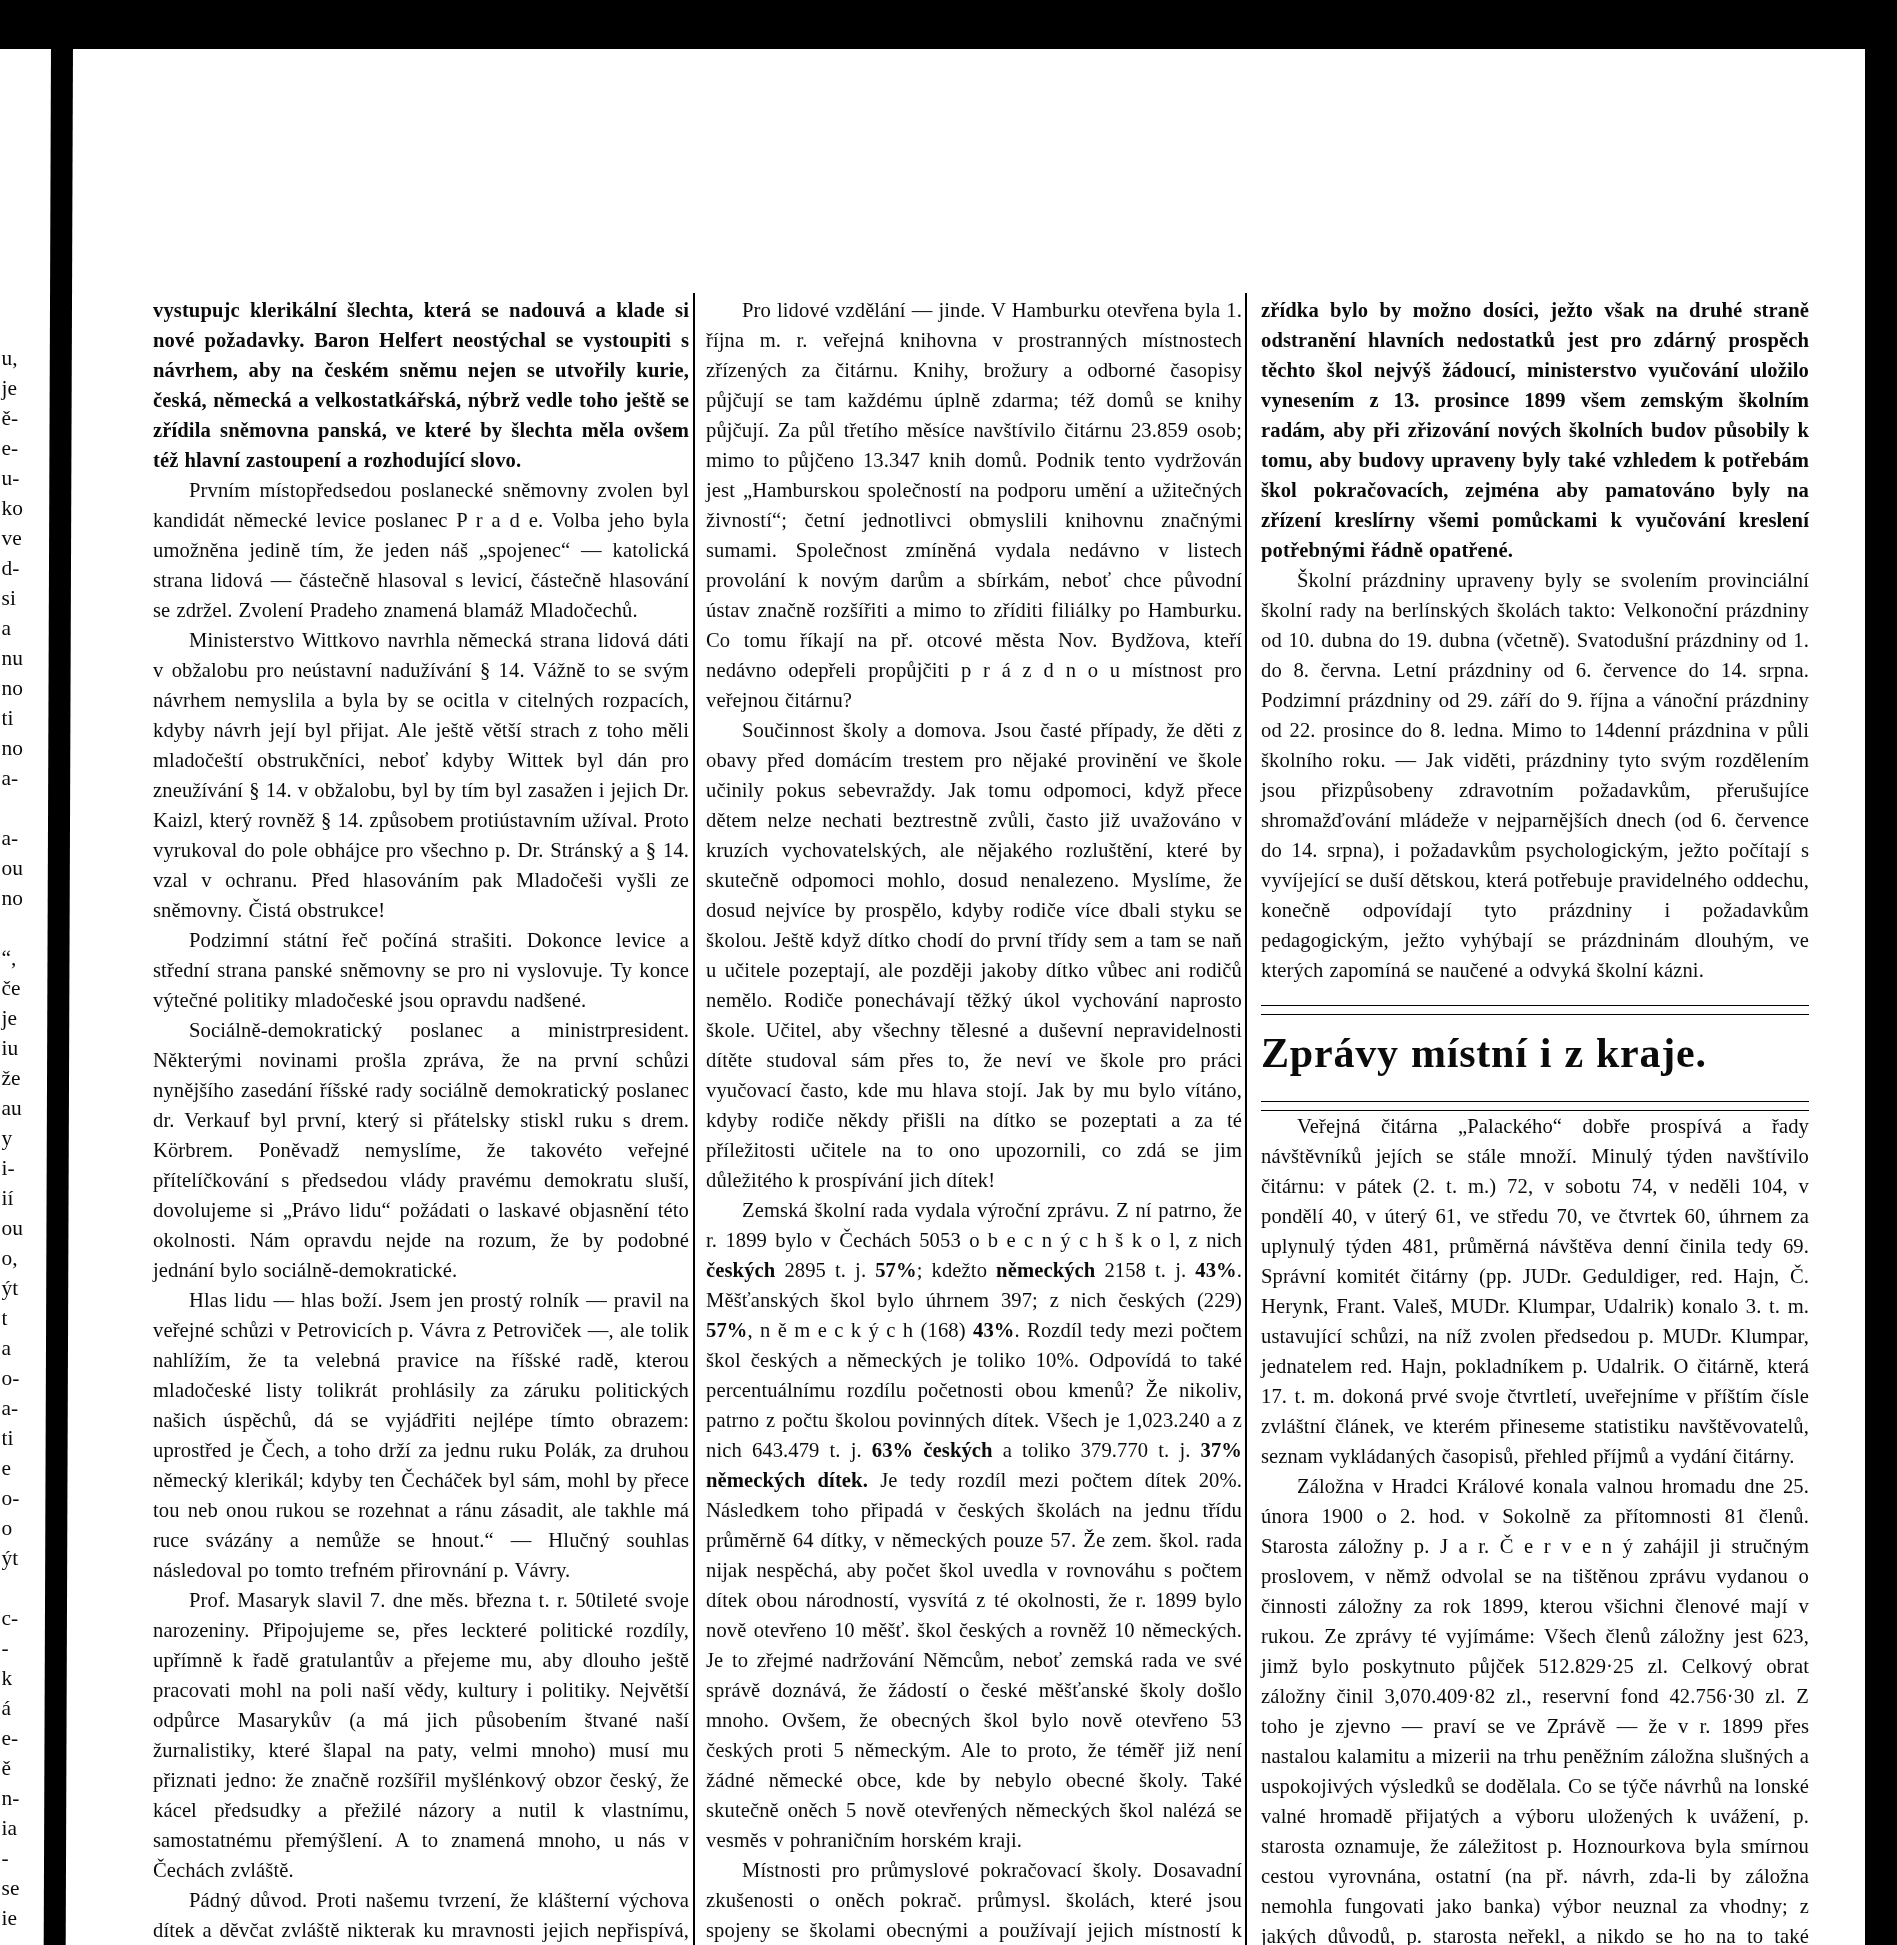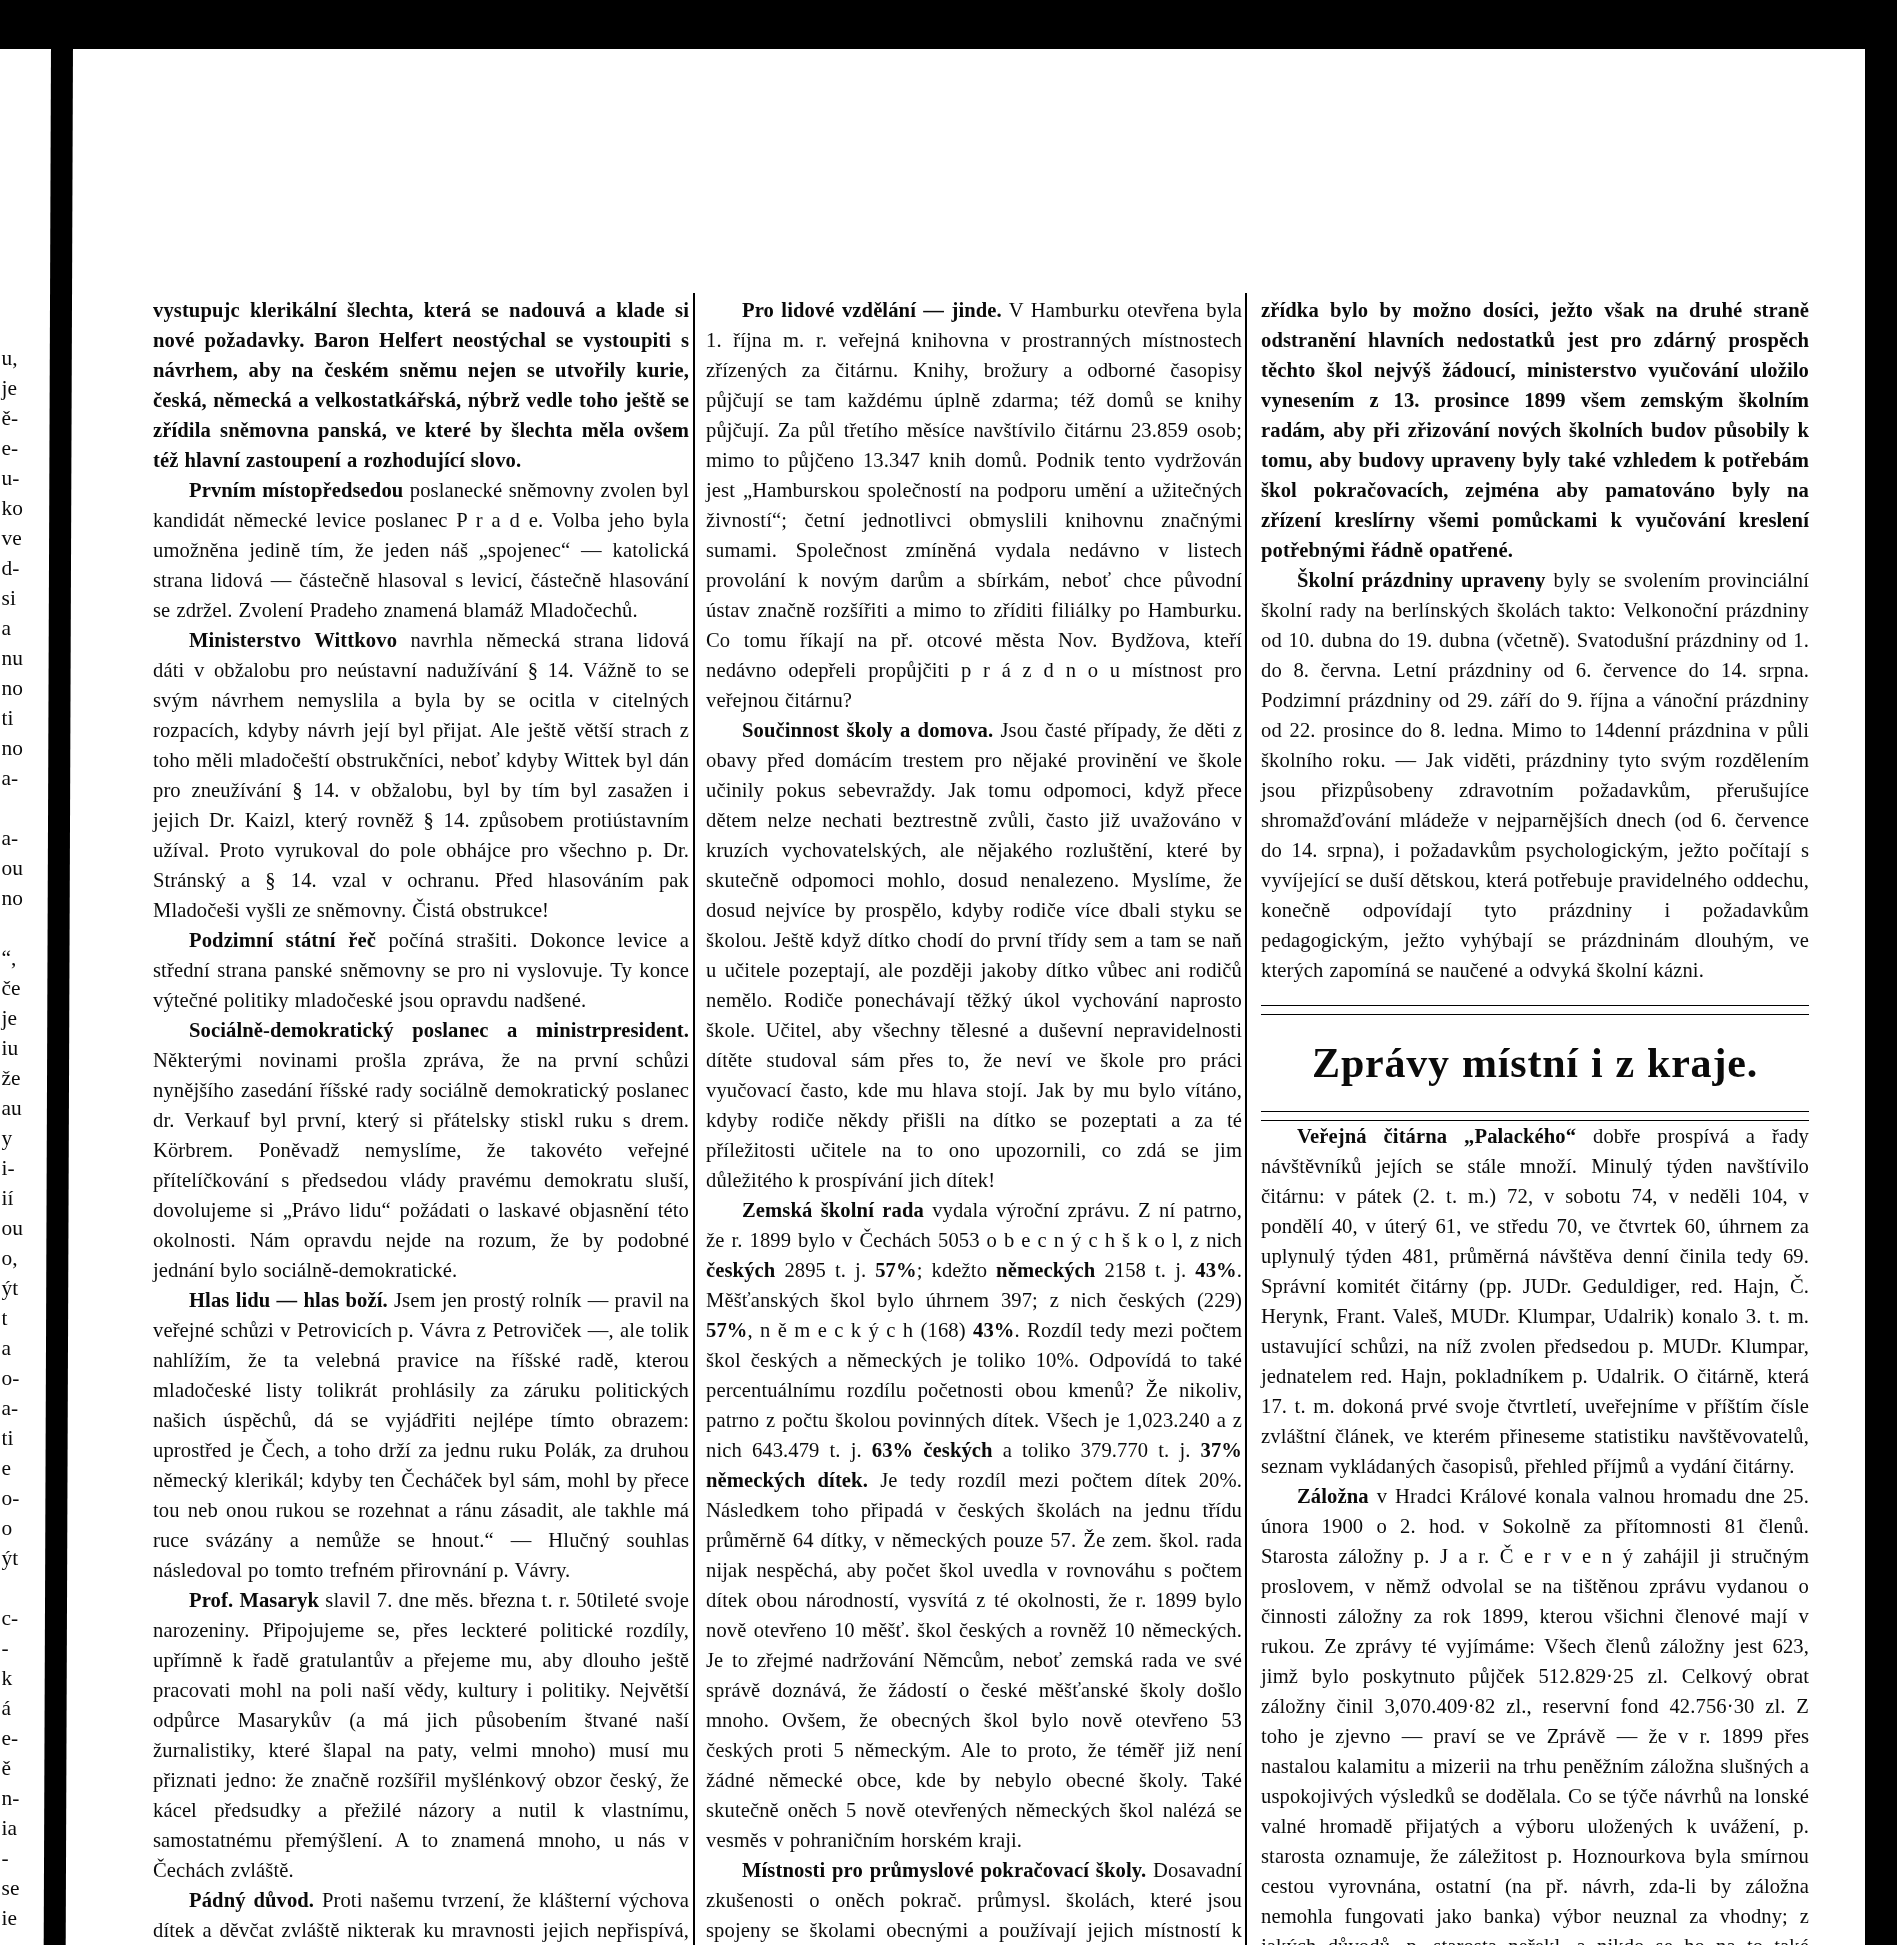--- a/index.html
+++ b/index.html
@@ -20,25 +20,25 @@
   .vrule-1{left:693px;}
   .vrule-2{left:1245px;}
   
   .col{position:absolute;top:295px;font-size:20.6px;line-height:30px;text-align:justify;
        letter-spacing:0.1px;word-spacing:0.8px;}
   #col-0{left:153px;width:536px;}
   #col-1{left:706px;width:536px;}
   #col-2{left:1261px;width:548px;}
   p.para{margin:0;text-indent:36px;}
   p.noindent{text-indent:0;font-weight:bold;}
-  b.lead{font-weight:bold;}
+  b.lead{font-weight:normal;}
   
   .sect-rule{height:7.8px;border-top:1.9px solid #000;border-bottom:1.9px solid #000;margin:20px 0 0 0;}
-  .sect-title{font-size:42px;font-weight:bold;text-align:center;line-height:1.35;
-              letter-spacing:0.8px;margin:20px 0;}
+  .sect-title{font-size:42px;font-weight:bold;text-align:left;line-height:1.35;
+              letter-spacing:0.8px;margin:10px 0;}
 </style>
 </head>
 <body>
 
 <div class="scan">
   <div class="top-band"></div>
   <div class="left-bar"></div>
   <div class="right-bar"></div>
 
   <div class="margin-col" id="margin-col">

